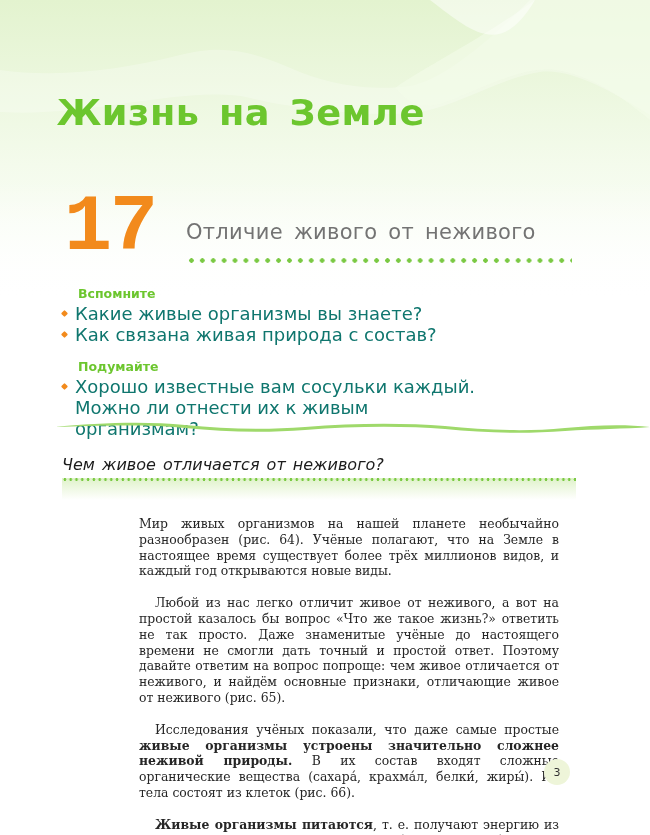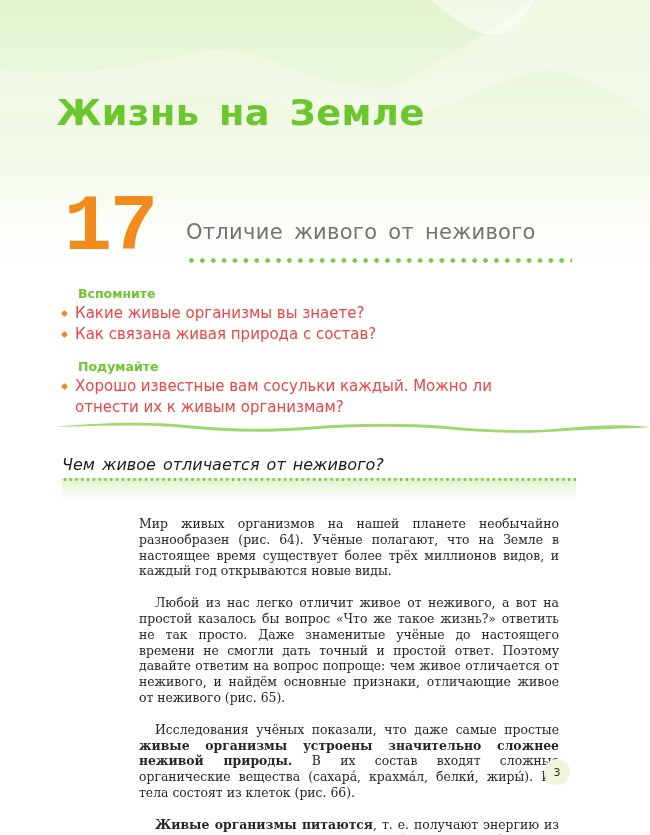--- a/index.html
+++ b/index.html
@@ -38,21 +38,21 @@
     }
     .dots-chapter { left: 186px; top: 258px; width: 386px; height: 5px; background-size: 10.9px 5px;
       background-image: radial-gradient(circle, #7ac943 2px, transparent 2.5px); }
     .section-label {
       position: absolute; left: 62px;
       font-family: "DejaVu Sans", sans-serif; font-weight: bold; font-size: 12.5px; color: #6cc62e; margin-left: 16px;
     }
     .q-list { position: absolute; left: 62px; margin: 0; padding: 0; list-style: none; }
     .q-list li {
       position: relative; padding-left: 13px;
-      font-family: "DejaVu Sans", sans-serif; font-size: 15px; line-height: 21px; color: #ef4444;
+      font-family: "DejaVu Sans", sans-serif; font-size: 18px; line-height: 21px; color: #0f766e;
     }
     .bullet {
       position: absolute; left: 0; top: 8px; width: 5px; height: 5px;
       background: #f28a1c; transform: rotate(45deg); border-radius: 1px;
     }
     .wave { position: absolute; left: 55px; top: 420px; }
     .subheading {
       position: absolute; left: 62px; top: 455px;
       font-family: "DejaVu Sans", sans-serif; font-size: 16px; color: #1c1c1c; word-spacing: 2px; font-style: italic;
     }

